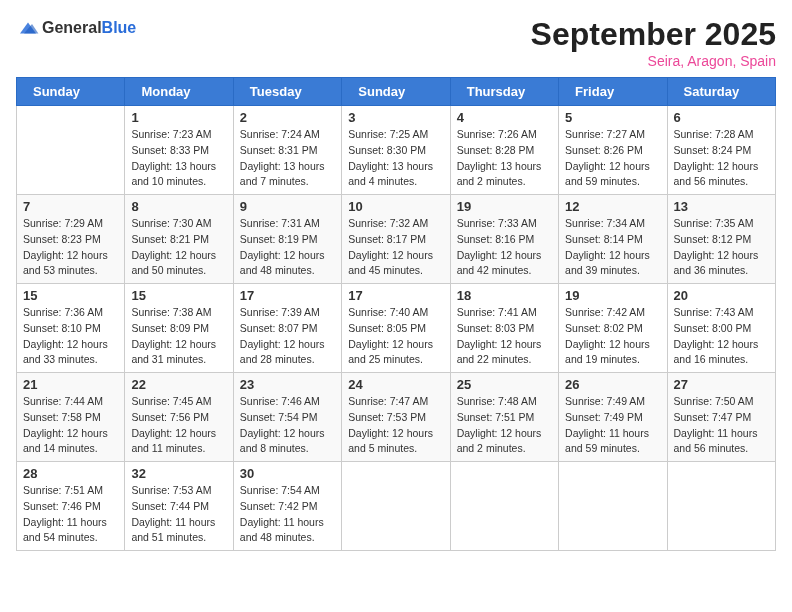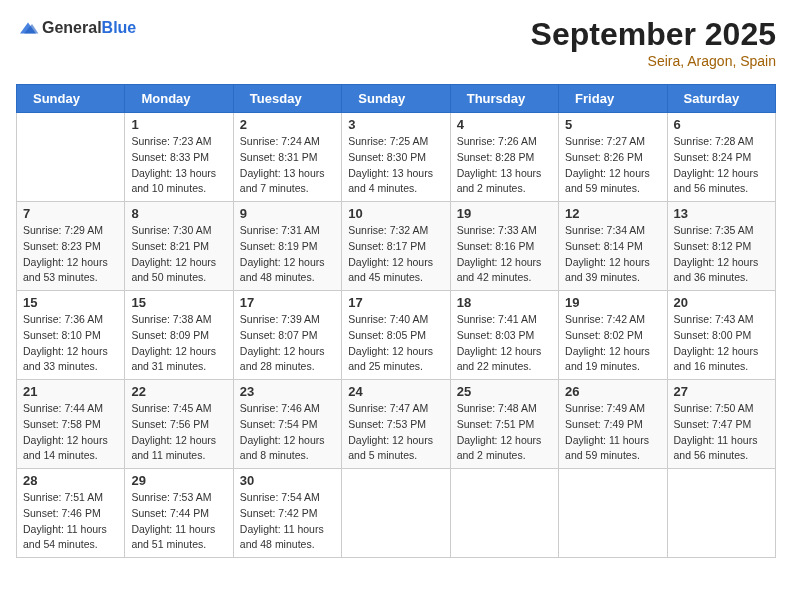--- a/index.html
+++ b/index.html
@@ -7,21 +7,21 @@
       font-family: Arial, sans-serif;
       background: #fff;
       width: 792px;
       min-height: 612px;
       padding: 16px;
     }
     .header {
       display: flex;
       justify-content: space-between;
       align-items: flex-start;
-      margin-bottom: 15px;
+      margin-bottom: 8px;
       gap: 38px;
     }
     .logo {
       display: flex;
       align-items: center;
       font-size: 18px;
       font-weight: bold;
       color: #1a1a1a;
     }
     .logo-general {
@@ -42,21 +42,21 @@
     .title-block {
       text-align: right;
     }
     .month-title {
       font-size: 32px;
       font-weight: bold;
       color: #222;
     }
     .location {
       font-size: 14px;
-      color: #a16207;
+      color: #ec4899;
     }
     .calendar {
       width: 100%;
       border-collapse: collapse;
       border: 1px solid #ccc;
     }
     .calendar th {
       background-color: #3a7bd5;
       color: #fff;
       font-weight: bold;
@@ -240,21 +240,21 @@
           <span class="day-number">27</span>
           <div class="day-info">Sunrise: 7:50 AM<br>Sunset: 7:47 PM<br>Daylight: 11 hours and 56 minutes.</div>
         </td>
       </tr>
       <tr>
         <td>
           <span class="day-number">28</span>
           <div class="day-info">Sunrise: 7:51 AM<br>Sunset: 7:46 PM<br>Daylight: 11 hours and 54 minutes.</div>
         </td>
         <td>
-          <span class="day-number">29</span>
+          <span class="day-number">32</span>
           <div class="day-info">Sunrise: 7:53 AM<br>Sunset: 7:44 PM<br>Daylight: 11 hours and 51 minutes.</div>
         </td>
         <td>
           <span class="day-number">30</span>
           <div class="day-info">Sunrise: 7:54 AM<br>Sunset: 7:42 PM<br>Daylight: 11 hours and 48 minutes.</div>
         </td>
         <td class="empty-cell"></td>
         <td class="empty-cell"></td>
         <td class="empty-cell"></td>
         <td class="empty-cell"></td>

